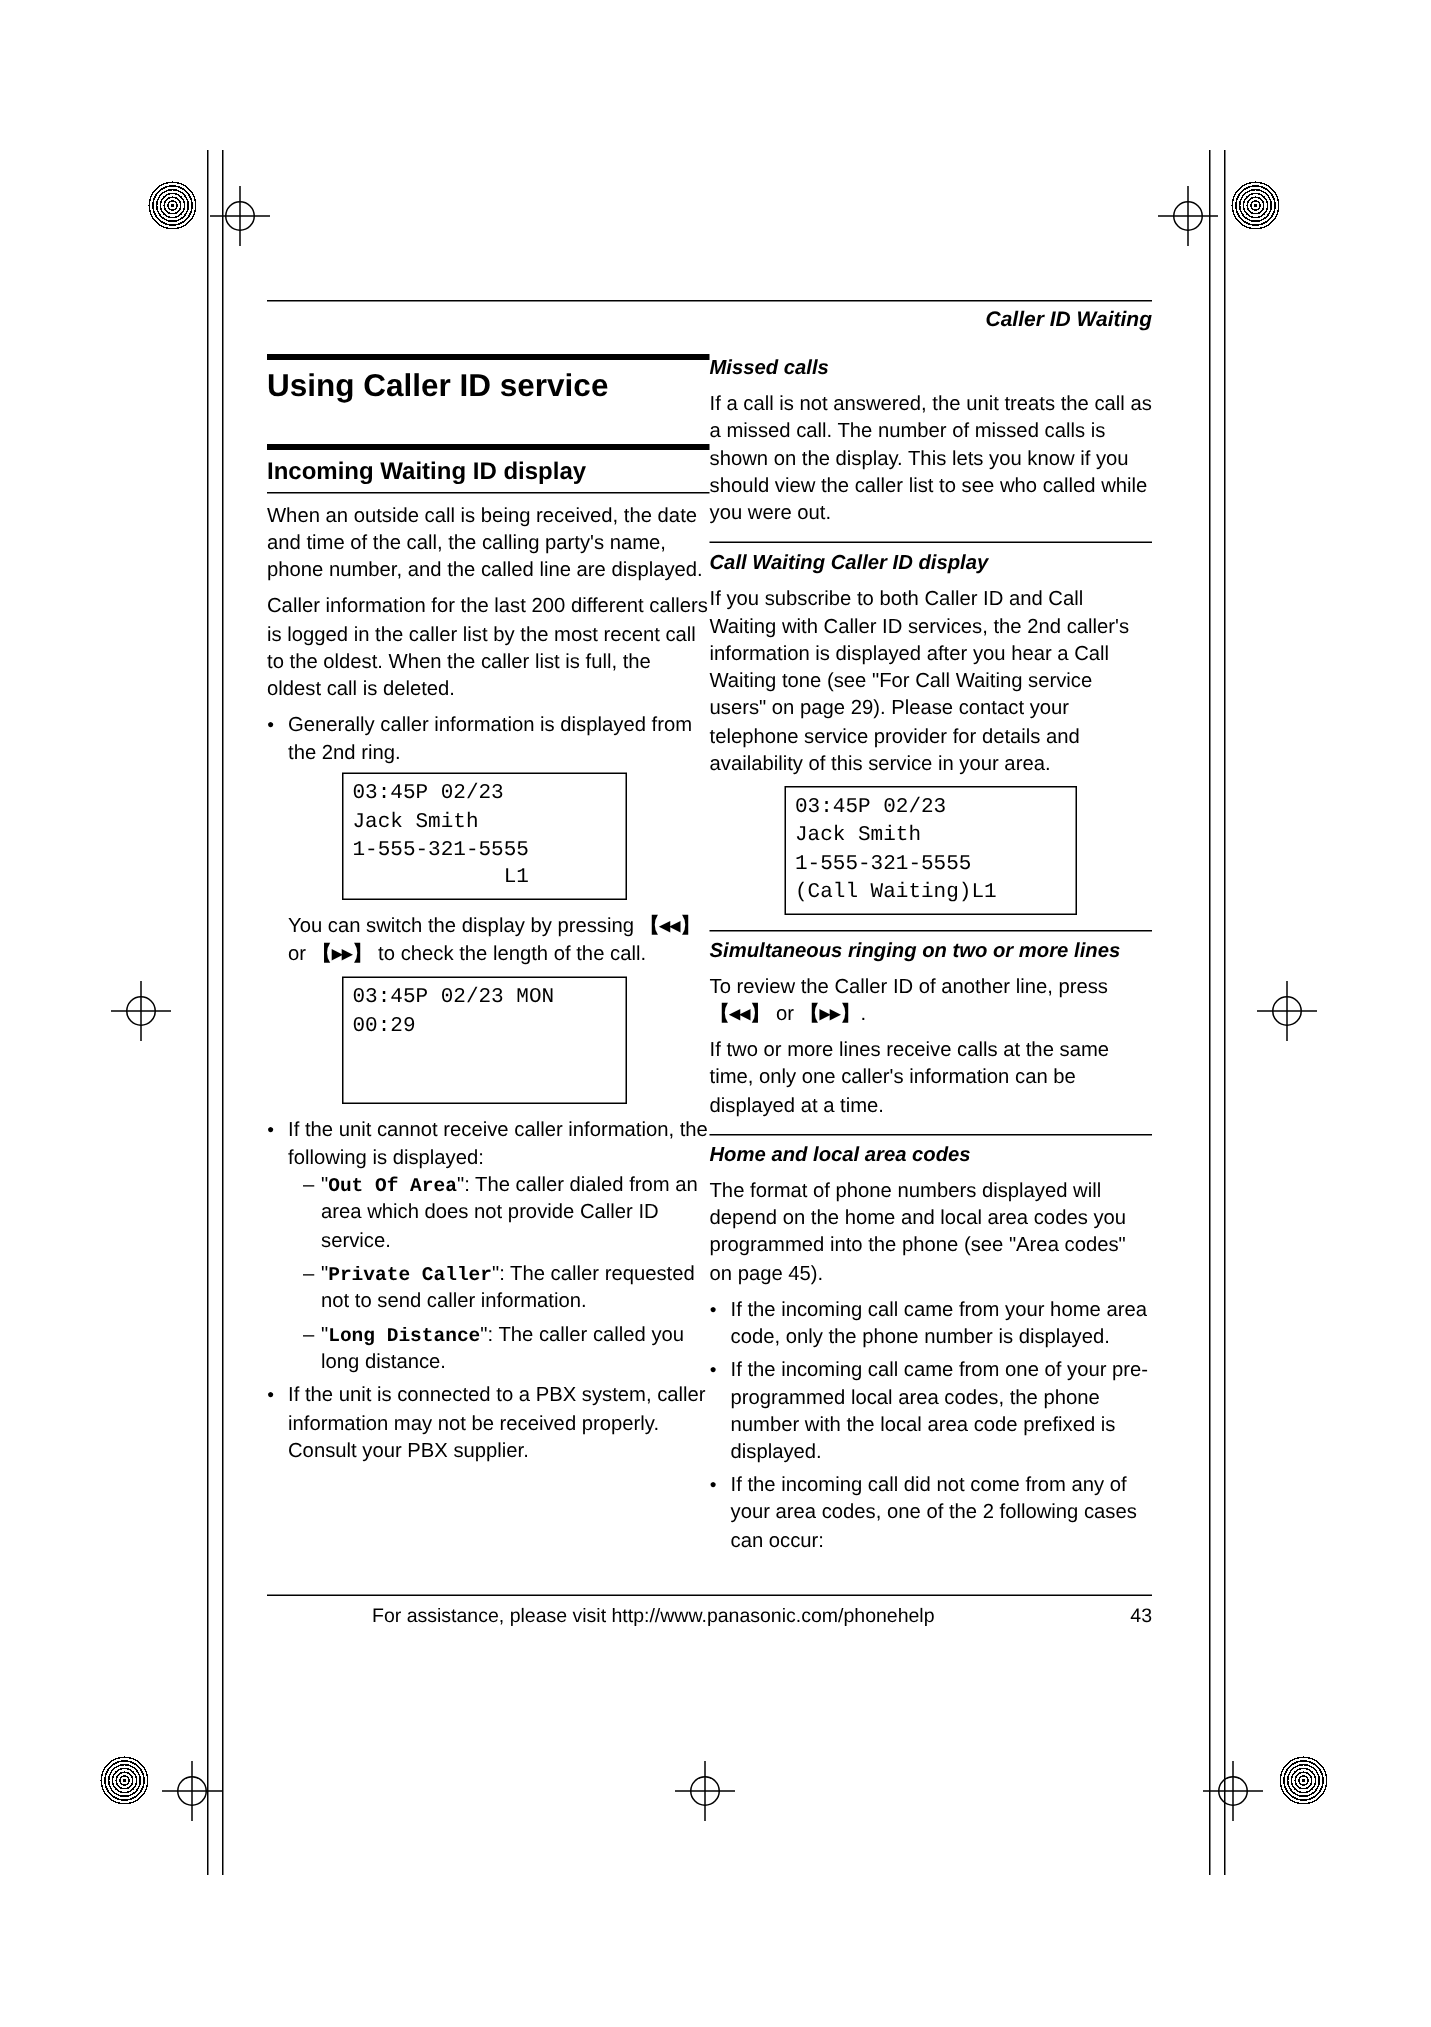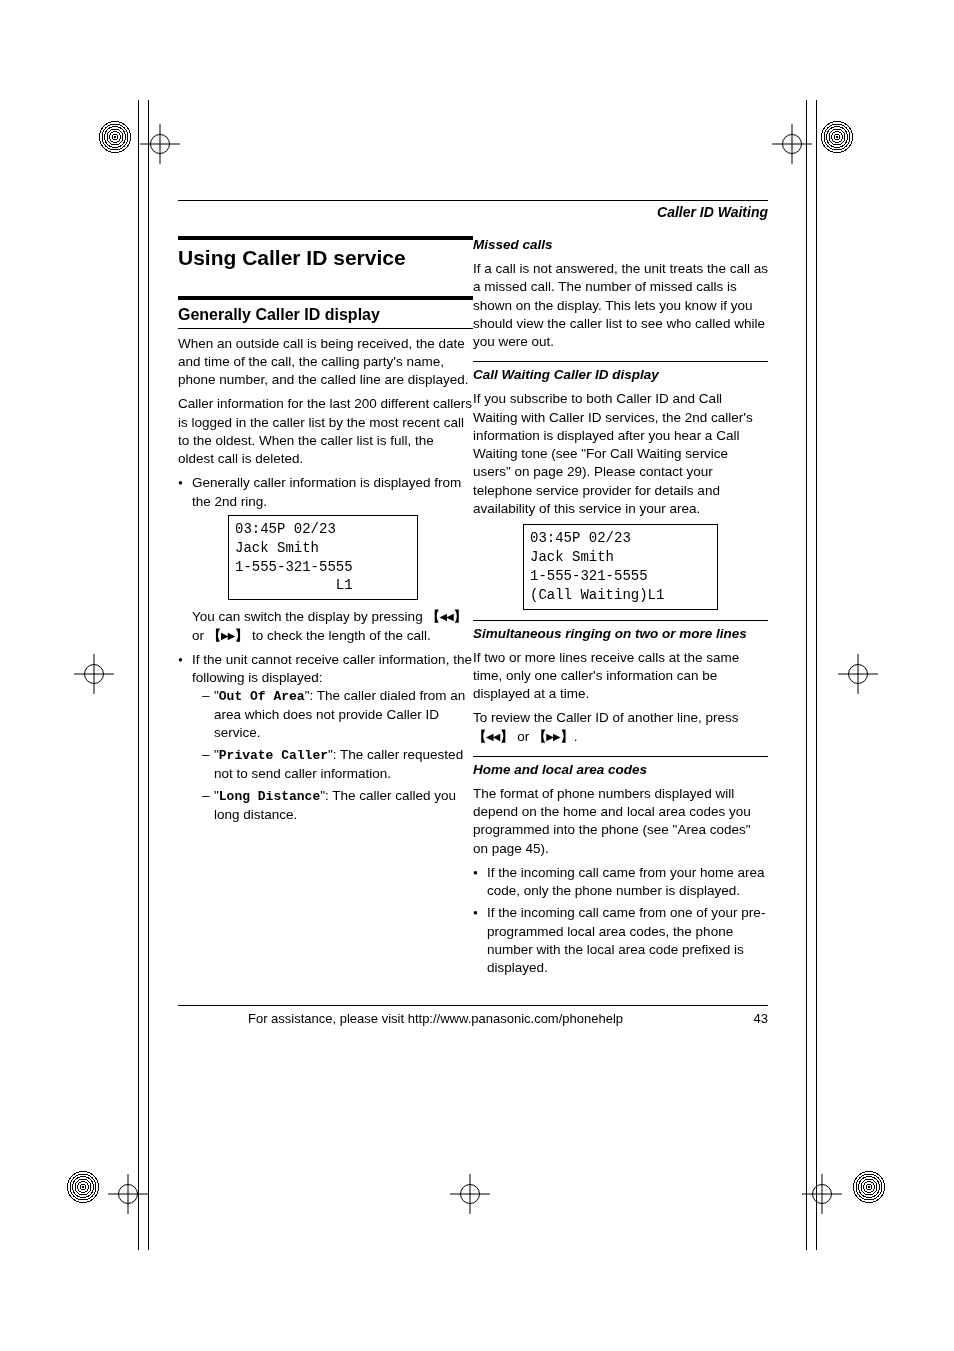--- a/index.html
+++ b/index.html
@@ -108,74 +108,80 @@
   <div class="header-label">Caller ID Waiting</div>
 
   <div class="columns">
 
     <div class="col">
       <div class="thickbar"></div>
       <h1>Using Caller ID service</h1>
 
       <div style="height:14px"></div>
       <div class="thickbar"></div>
-      <h2 class="h2-underline">Generally Caller ID display</h2>
+      <h2 class="h2-underline">Incoming Waiting ID display</h2>
       <p>When an outside call is being received, the date and time of the call, the calling party's name, phone number, and the called line are displayed.</p>
       <p>Caller information for the last 200 different callers is logged in the caller list by the most recent call to the oldest. When the caller list is full, the oldest call is deleted.</p>
 
       <ul class="bullets">
         <li>Generally caller information is displayed from the 2nd ring.</li>
       </ul>
       <div class="lcd">03:45P 02/23
 Jack Smith
 1-555-321-5555
             L1</div>
 
       <p style="padding-left:14px">
         <span>You can switch the display by pressing </span><span class="key">【◂◂】</span><span> or </span><span class="key">【▸▸】</span><span> to check the length of the call.</span>
       </p>
 
+      <div class="lcd">03:45P 02/23 MON
+00:29
+&nbsp;
+&nbsp;</div>
 
       <ul class="bullets">
         <li>
           <span>If the unit cannot receive caller information, the following is displayed:</span>
           <ul class="dash">
             <li>"<span class="mono">Out Of Area</span><span>": The caller dialed from an area which does not provide Caller ID service.</span></li>
             <li>"<span class="mono">Private Caller</span><span>": The caller requested not to send caller information.</span></li>
             <li>"<span class="mono">Long Distance</span><span>": The caller called you long distance.</span></li>
           </ul>
         </li>
+        <li>If the unit is connected to a PBX system, caller information may not be received properly. Consult your PBX supplier.</li>
       </ul>
     </div>
 
     <div class="col">
       <p class="bold">Missed calls</p>
       <p>If a call is not answered, the unit treats the call as a missed call. The number of missed calls is shown on the display. This lets you know if you should view the caller list to see who called while you were out.</p>
 
       <div class="divider"></div>
       <p class="bold">Call Waiting Caller ID display</p>
       <p>If you subscribe to both Caller ID and Call Waiting with Caller ID services, the 2nd caller's information is displayed after you hear a Call Waiting tone (see "For Call Waiting service users" on page 29). Please contact your telephone service provider for details and availability of this service in your area.</p>
       <div class="lcd lcd-r">03:45P 02/23
 Jack Smith
 1-555-321-5555
 (Call Waiting)L1</div>
 
       <div class="divider"></div>
       <p class="bold">Simultaneous ringing on two or more lines</p>
-      <p>If two or more lines receive calls at the same time, only one caller's information can be displayed at a time.</p>
       <p>
         <span>To review the Caller ID of another line, press </span><span class="key">【◂◂】</span><span> or </span><span class="key">【▸▸】</span><span>.</span>
       </p>
+      <p>If two or more lines receive calls at the same time, only one caller's information can be displayed at a time.</p>
 
       <div class="divider"></div>
       <p class="bold">Home and local area codes</p>
       <p>The format of phone numbers displayed will depend on the home and local area codes you programmed into the phone (see "Area codes" on page 45).</p>
       <ul class="bullets">
         <li>If the incoming call came from your home area code, only the phone number is displayed.</li>
         <li>If the incoming call came from one of your pre-programmed local area codes, the phone number with the local area code prefixed is displayed.</li>
+        <li>If the incoming call did not come from any of your area codes, one of the 2 following cases can occur:</li>
       </ul>
     </div>
   </div>
 
   <div class="footer">
     <span style="margin-left:70px;">For assistance, please visit http://www.panasonic.com/phonehelp</span>
     <span>43</span>
   </div>
 </div>
 

